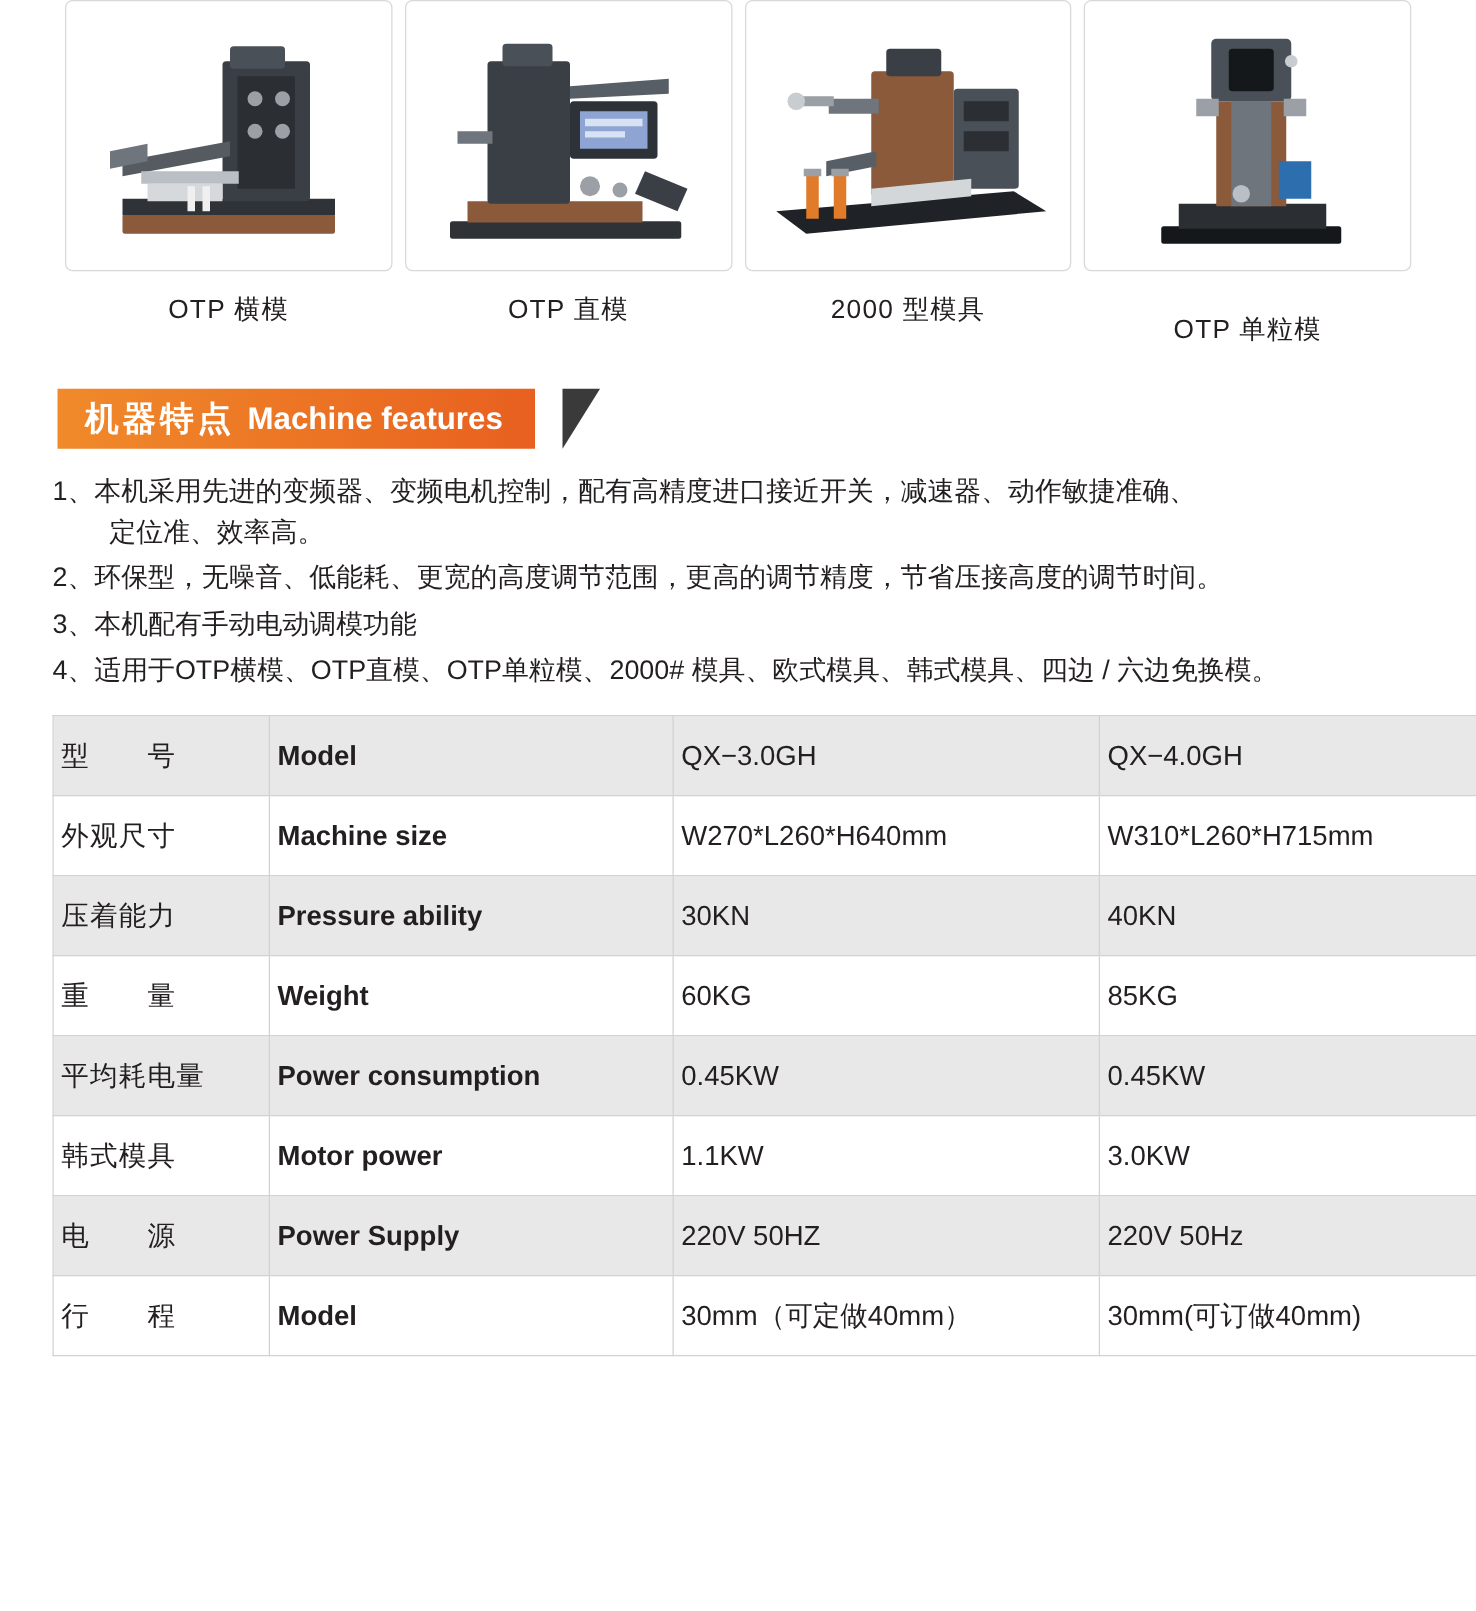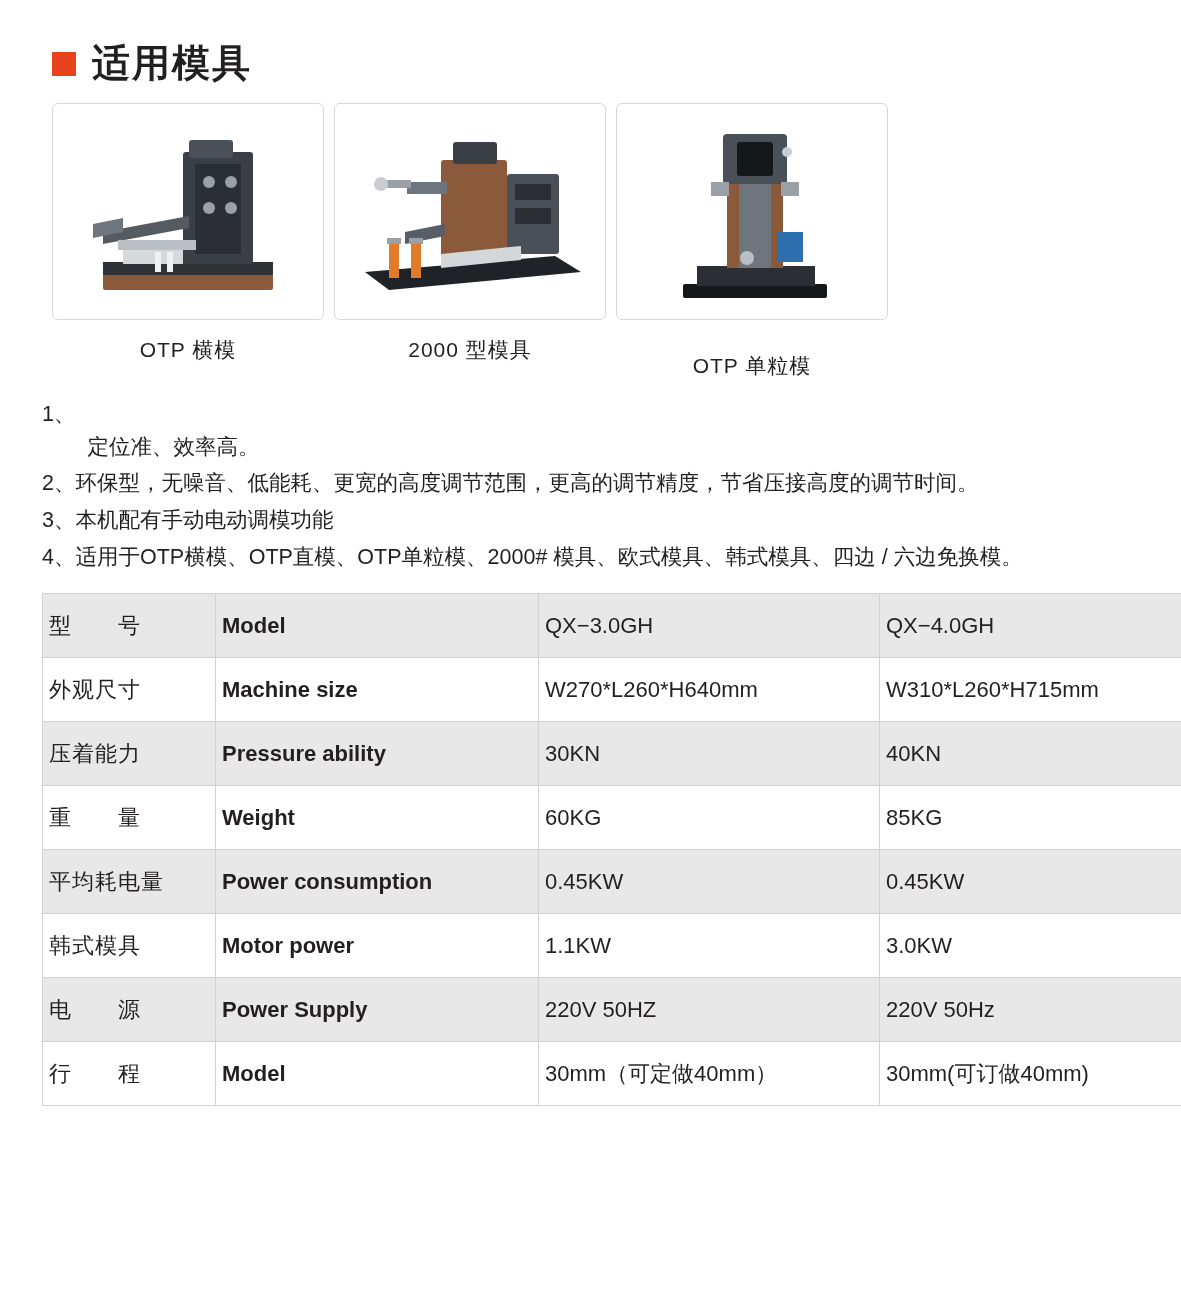--- a/index.html
+++ b/index.html
@@ -148,24 +148,20 @@
   .col-v2 { width: 324px; }
 
   
   svg { display: block; }
 </style>
 </head>
 <body>
 
 <div class="page">
 
-  <div class="mold-title">
-    <span class="sq"></span>
-    <span class="txt">适用模具</span>
-  </div>
 
   <div class="molds">
 
     <div class="mold mold-0">
       <div class="mold-box">
         <svg width="250" height="200" viewBox="0 0 250 200">
           <rect x="40" y="162" width="170" height="16" rx="2" fill="#8a5a3b"></rect>
           <rect x="40" y="150" width="170" height="13" fill="#2f3236"></rect>
           <rect x="120" y="40" width="70" height="112" rx="3" fill="#3a3f45"></rect>
           <rect x="132" y="52" width="46" height="90" fill="#2b2f34"></rect>
@@ -178,20 +174,40 @@
           <path d="M30 112 L60 106 L60 120 L30 126 Z" fill="#6e757c"></path>
           <rect x="55" y="128" width="78" height="10" fill="#b9bfc4"></rect>
           <rect x="60" y="138" width="60" height="14" fill="#d6d9dc"></rect>
           <rect x="92" y="140" width="6" height="20" fill="#f0f0f0"></rect>
           <rect x="104" y="140" width="6" height="20" fill="#f0f0f0"></rect>
         </svg>
       </div>
       <div class="mold-caption">OTP 横模</div>
     </div>
 
+    <div class="mold mold-1">
+      <div class="mold-box">
+        <svg width="250" height="200" viewBox="0 0 250 200">
+          <rect x="30" y="168" width="185" height="14" rx="2" fill="#2f3236"></rect>
+          <rect x="44" y="152" width="140" height="17" fill="#8a5a3b"></rect>
+          <rect x="60" y="40" width="66" height="114" rx="3" fill="#3a3f45"></rect>
+          <rect x="72" y="26" width="40" height="18" rx="3" fill="#4a5057"></rect>
+          <rect x="126" y="72" width="70" height="46" rx="3" fill="#2d3238"></rect>
+          <rect x="134" y="80" width="54" height="30" fill="#8ea4d2"></rect>
+          <rect x="138" y="86" width="46" height="6" fill="#d9e2f2"></rect>
+          <rect x="138" y="96" width="32" height="5" fill="#d9e2f2"></rect>
+          <path d="M126 60 L205 54 L205 66 L126 70 Z" fill="#585e65"></path>
+          <path d="M186 128 L220 142 L212 160 L178 146 Z" fill="#3a3f45"></path>
+          <circle cx="142" cy="140" r="8" fill="#9aa0a6"></circle>
+          <circle cx="166" cy="143" r="6" fill="#9aa0a6"></circle>
+          <rect x="36" y="96" width="28" height="10" fill="#6e757c"></rect>
+        </svg>
+      </div>
+      <div class="mold-caption">OTP 直模</div>
+    </div>
 
     <div class="mold mold-2">
       <div class="mold-box">
         <svg width="250" height="200" viewBox="0 0 250 200">
           <path d="M20 160 L210 144 L236 160 L44 178 Z" fill="#1f2226"></path>
           <rect x="96" y="48" width="66" height="100" rx="3" fill="#8a5a3b"></rect>
           <rect x="108" y="30" width="44" height="22" rx="3" fill="#3a3f45"></rect>
           <rect x="162" y="62" width="52" height="80" rx="3" fill="#4a5057"></rect>
           <rect x="170" y="72" width="36" height="16" fill="#2b2f34"></rect>
           <rect x="170" y="96" width="36" height="16" fill="#2b2f34"></rect>
@@ -223,26 +239,33 @@
           <rect x="150" y="120" width="26" height="30" fill="#2d6fae"></rect>
           <circle cx="120" cy="146" r="7" fill="#b9bfc4"></circle>
           <circle cx="160" cy="40" r="5" fill="#c8cdd2"></circle>
         </svg>
       </div>
       <div class="mold-caption">OTP 单粒模</div>
     </div>
 
   </div>
 
+  <div class="ribbon-wrap">
+    <div class="ribbon">
+      <span class="cn">机器特点</span>
+      <span class="en">Machine features</span>
+    </div>
+    <span class="ribbon-tail" style="left:404px;"></span>
+  </div>
 
   <div class="features">
     <div class="feature-line">
       <span class="feature-num">1、</span>
       <span class="feature-text">
-        <br>
+        <span>本机采用先进的变频器、变频电机控制，配有高精度进口接近开关，减速器、动作敏捷准确、</span><br>
         <span style="padding-left:12px;">定位准、效率高。</span>
       </span>
     </div>
     <div class="feature-line">
       <span class="feature-num">2、</span>
       <span class="feature-text">环保型，无噪音、低能耗、更宽的高度调节范围，更高的调节精度，节省压接高度的调节时间。</span>
     </div>
     <div class="feature-line">
       <span class="feature-num">3、</span>
       <span class="feature-text">本机配有手动电动调模功能</span>

